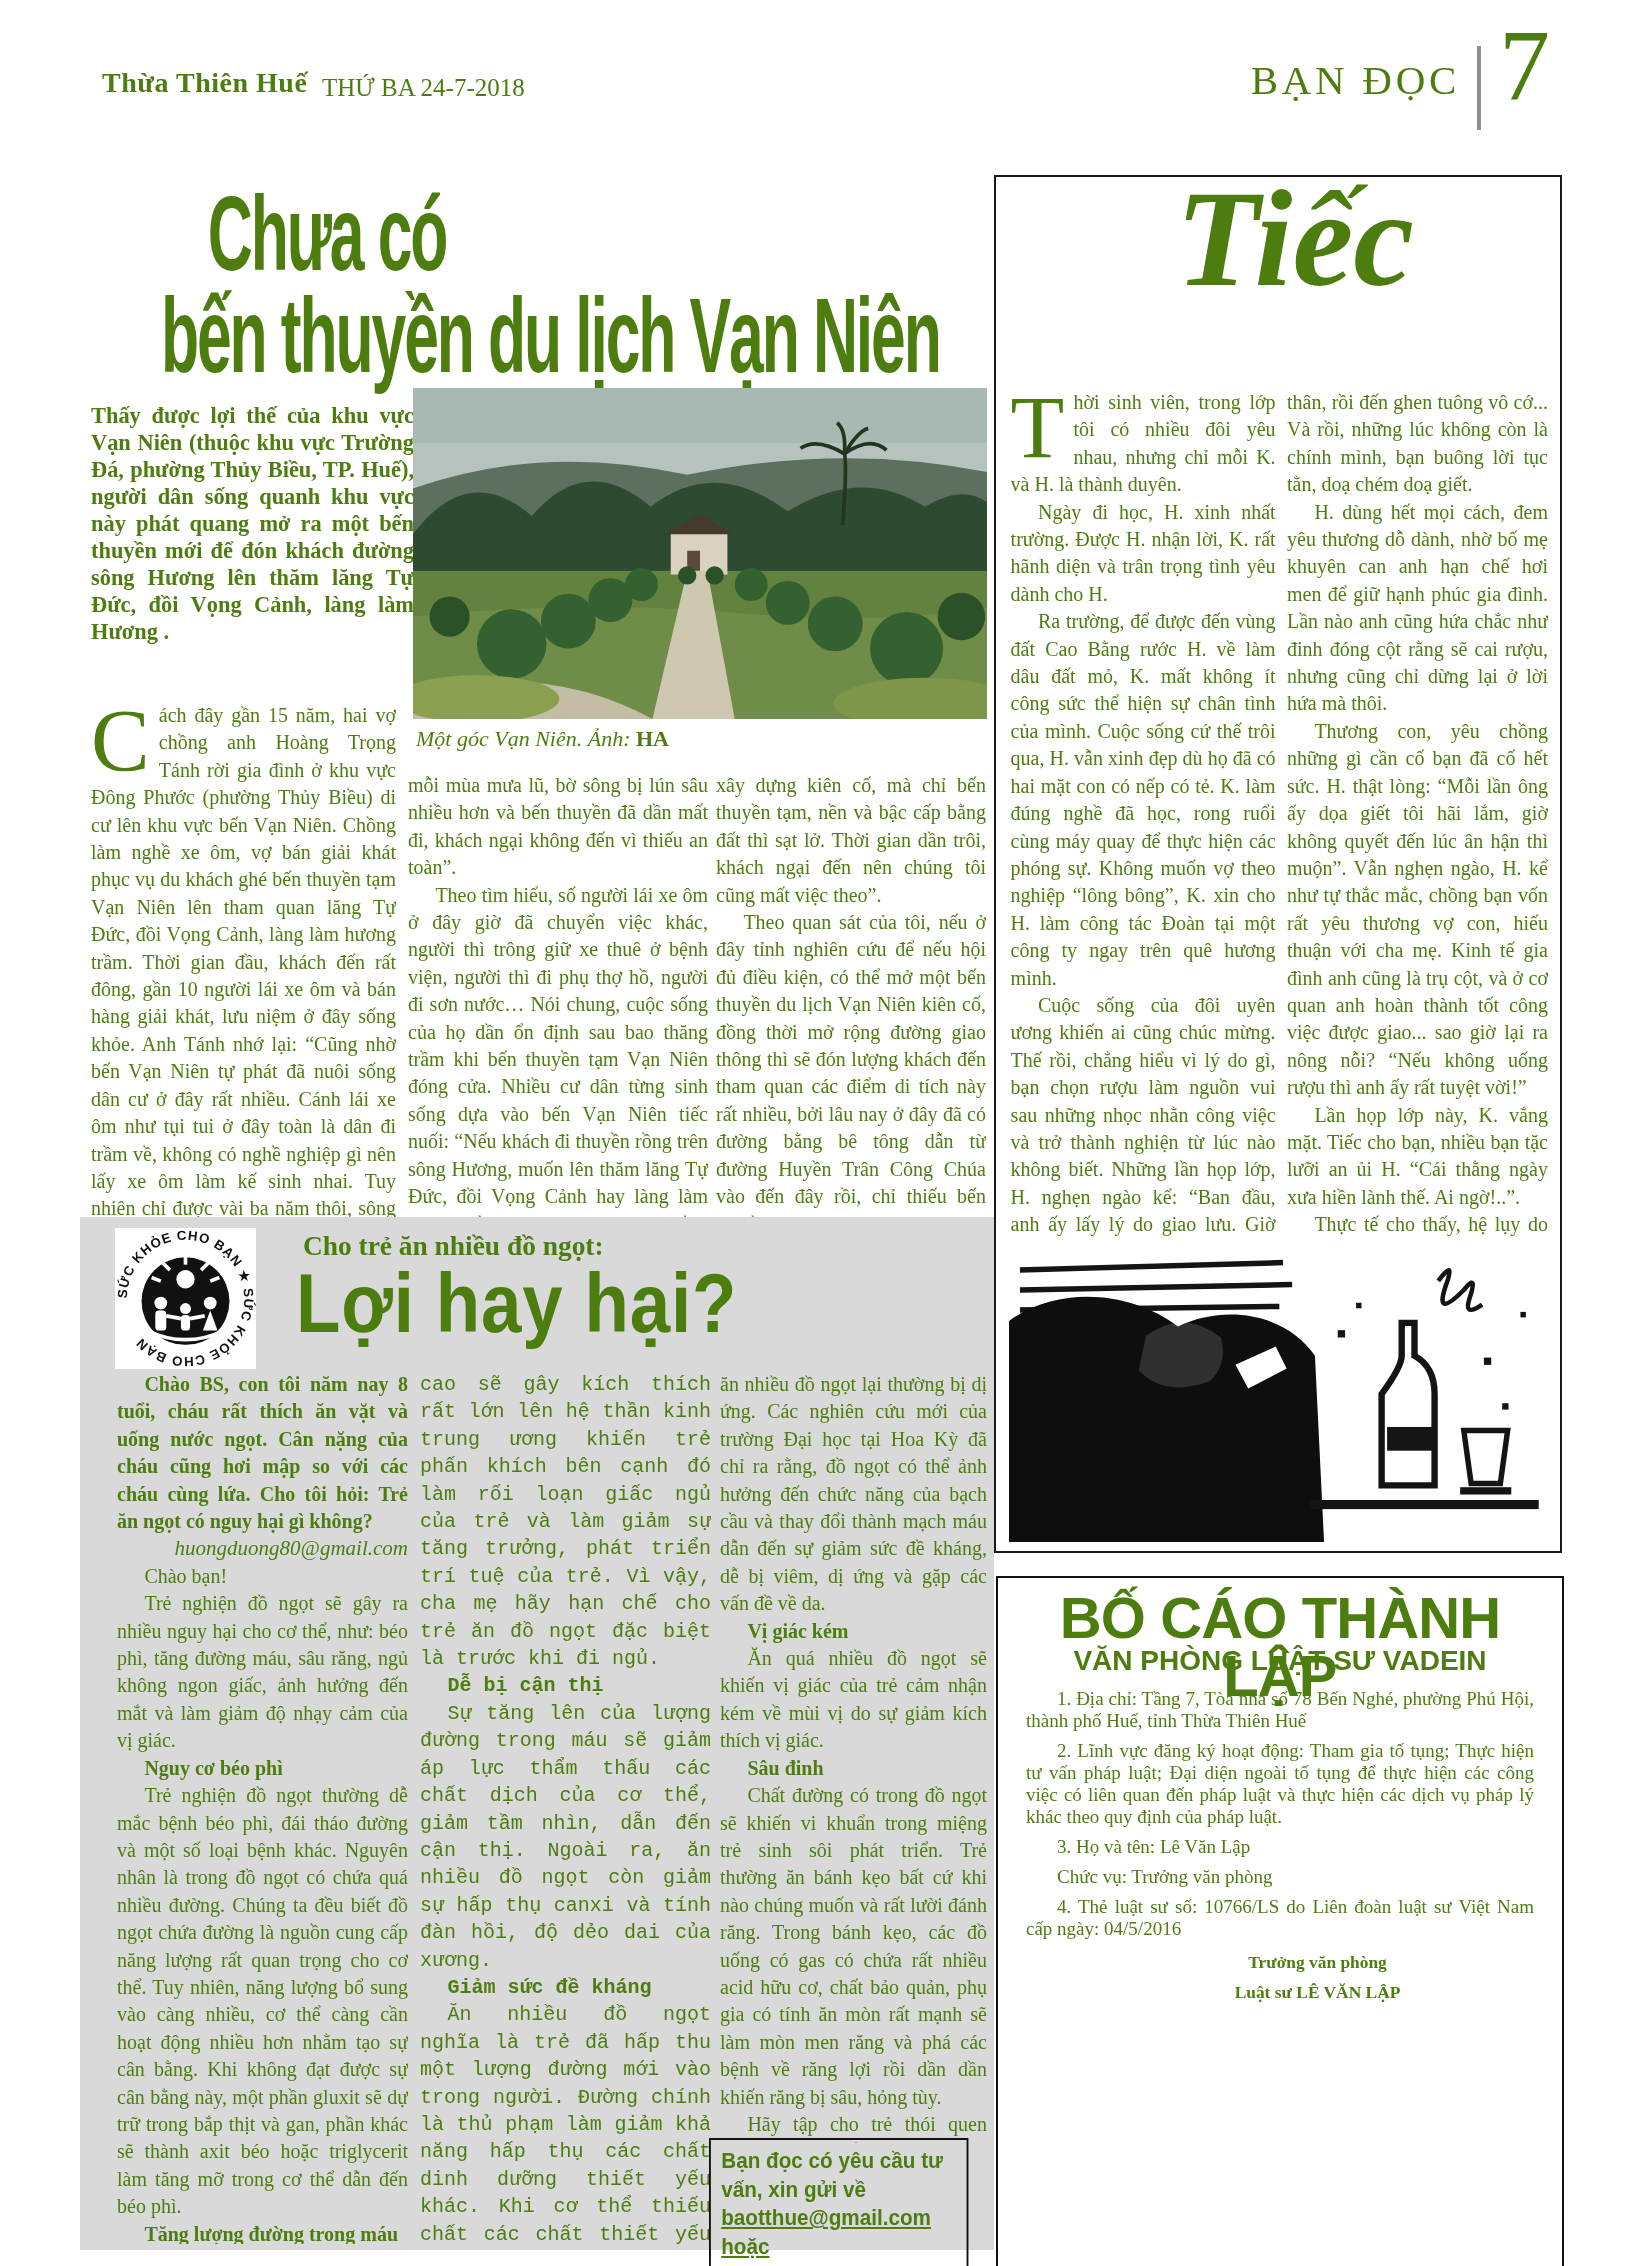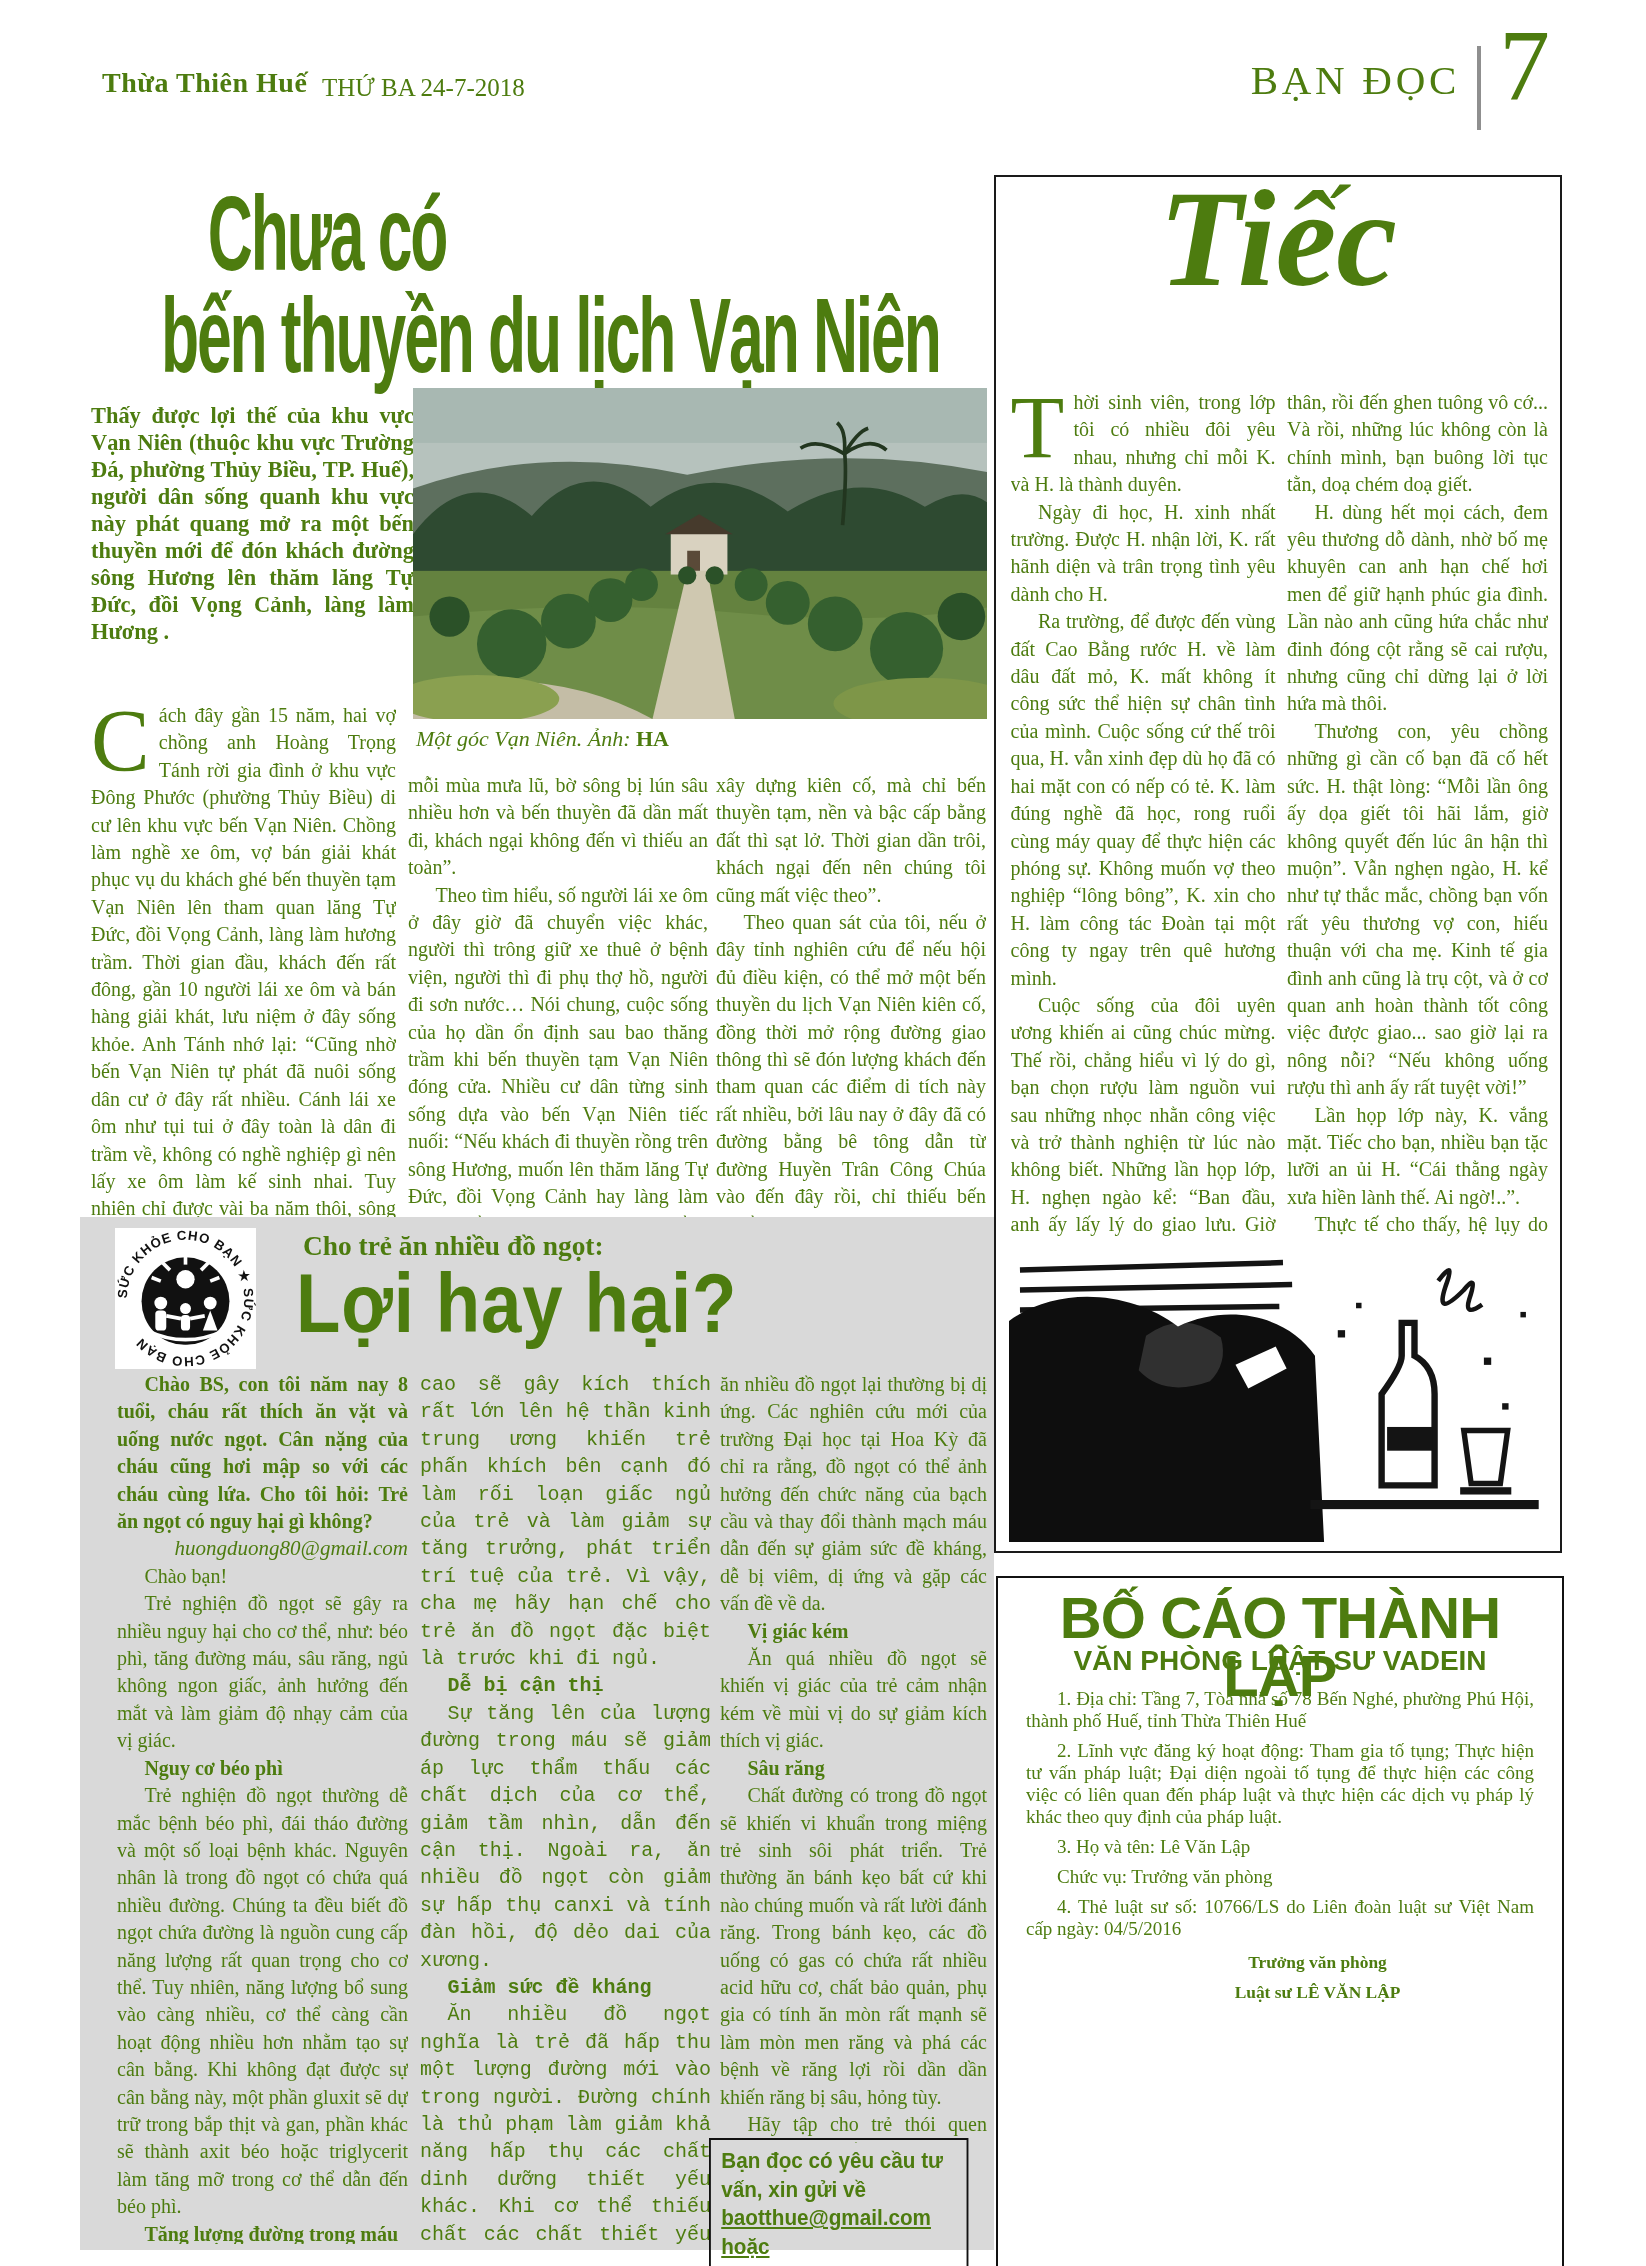--- a/index.html
+++ b/index.html
@@ -27,21 +27,21 @@
   .col p.sub{font-weight:700;}
   .col p.email{font-style:italic;text-align:right;text-indent:0;font-size:21px;}
   .col p.q{font-weight:700;}
   .dropcap{float:left;font:400 88px/69px "Liberation Serif",serif;padding:3.7px 9.1px 0 0;}
   .ma-c1{left:91px;top:702px;width:305px;height:530px;}
   .ma-c2{left:408px;top:772px;width:300px;height:460px;}
   .ma-c3{left:716px;top:772px;width:270px;height:460px;}
   
   .tiec-box{position:absolute;left:994px;top:175px;width:568px;height:1378px;border:2.7px solid #1a1a1a;box-sizing:border-box;}
   .tiec-title{position:absolute;left:0;top:-12.8px;width:100%;text-align:center;
-              font:italic 700 137px/1.1 "Liberation Serif",serif;}
+              font:italic 700 137px/1.1 "Liberation Serif",serif;padding-left:17px;}
   .tc1{left:14.6px;top:212px;width:265px;height:848px;}
   .tc2{left:291px;top:212px;width:261px;height:848px;}
   .tiec-art{position:absolute;left:12.8px;top:1071px;width:537px;height:294px;overflow:hidden;}
   
   .health-box{position:absolute;left:80px;top:1217px;width:914px;height:1033px;background:#d9d9d9;}
   .logo-tile{position:absolute;left:35px;top:11px;width:141px;height:141px;background:#fff;}
   .kicker{position:absolute;left:223px;top:12.8px;font:700 27.4px/1.2 "Liberation Serif",serif;}
   .health-title{position:absolute;left:216px;top:44px;font:700 79px/1.05 "Liberation Sans",sans-serif;
                 letter-spacing:0.9px;transform:scale(.92,1.05);transform-origin:0 0;white-space:nowrap;}
   .hc1{left:37px;top:154px;width:291px;height:873px;}
@@ -249,21 +249,21 @@
           <p class="sub">Giảm sức đề kháng</p>
           <p>Ăn nhiều đồ ngọt nghĩa là trẻ đã hấp thu một lượng đường mới vào trong người. Đường chính là thủ phạm làm giảm khả năng hấp thụ các chất dinh dưỡng thiết yếu khác. Khi cơ thể thiếu chất các chất thiết yếu này sẽ gây ảnh hưởng xấu đến chức năng miễn dịch của cơ thể, đến chức năng của bạch cầu và thay đổi thành mạch máu dẫn đến sự giảm sức đề kháng, chính vì thế trẻ sẽ dễ mắc các bệnh như dị ứng, các vấn đề về da, đồng thời tăng nguy cơ mắc các bệnh về tim mạch, đái tháo đường, lão hóa sớm.</p>
           <p class="sub">Dị ứng</p>
         </div>
     </div>
     <div class="col hc3">
       <div>
           <p class="cont">ăn nhiều đồ ngọt lại thường bị dị ứng. Các nghiên cứu mới của trường Đại học tại Hoa Kỳ đã chỉ ra rằng, đồ ngọt có thể ảnh hưởng đến chức năng của bạch cầu và thay đổi thành mạch máu dẫn đến sự giảm sức đề kháng, dễ bị viêm, dị ứng và gặp các vấn đề về da.</p>
           <p class="sub">Vị giác kém</p>
           <p>Ăn quá nhiều đồ ngọt sẽ khiến vị giác của trẻ cảm nhận kém về mùi vị do sự giảm kích thích vị giác.</p>
-          <p class="sub">Sâu răng</p>
+          <p class="sub">Sâu đinh</p>
           <p>Chất đường có trong đồ ngọt sẽ khiến vi khuẩn trong miệng trẻ sinh sôi phát triển. Trẻ thường ăn bánh kẹo bất cứ khi nào chúng muốn và rất lười đánh răng. Trong bánh kẹo, các đồ uống có gas có chứa rất nhiều acid hữu cơ, chất bảo quản, phụ gia có tính ăn mòn rất mạnh sẽ làm mòn men răng và phá các bệnh về răng lợi rồi dần dần khiến răng bị sâu, hỏng tùy.</p>
           <p>Hãy tập cho trẻ thói quen đánh răng 2 lần 1 ngày và thường xuyên súc miệng sau ăn và trước khi đi ngủ.</p>
         </div>
     </div>
 
     <div class="contact-box">
       <div>Bạn đọc có yêu cầu tư vấn, xin gửi về</div>
       <div class="u">baotthue@gmail.com</div>
       <div class="u">hoặc nguyenduchoang1966@gmail.com</div>
     </div>

